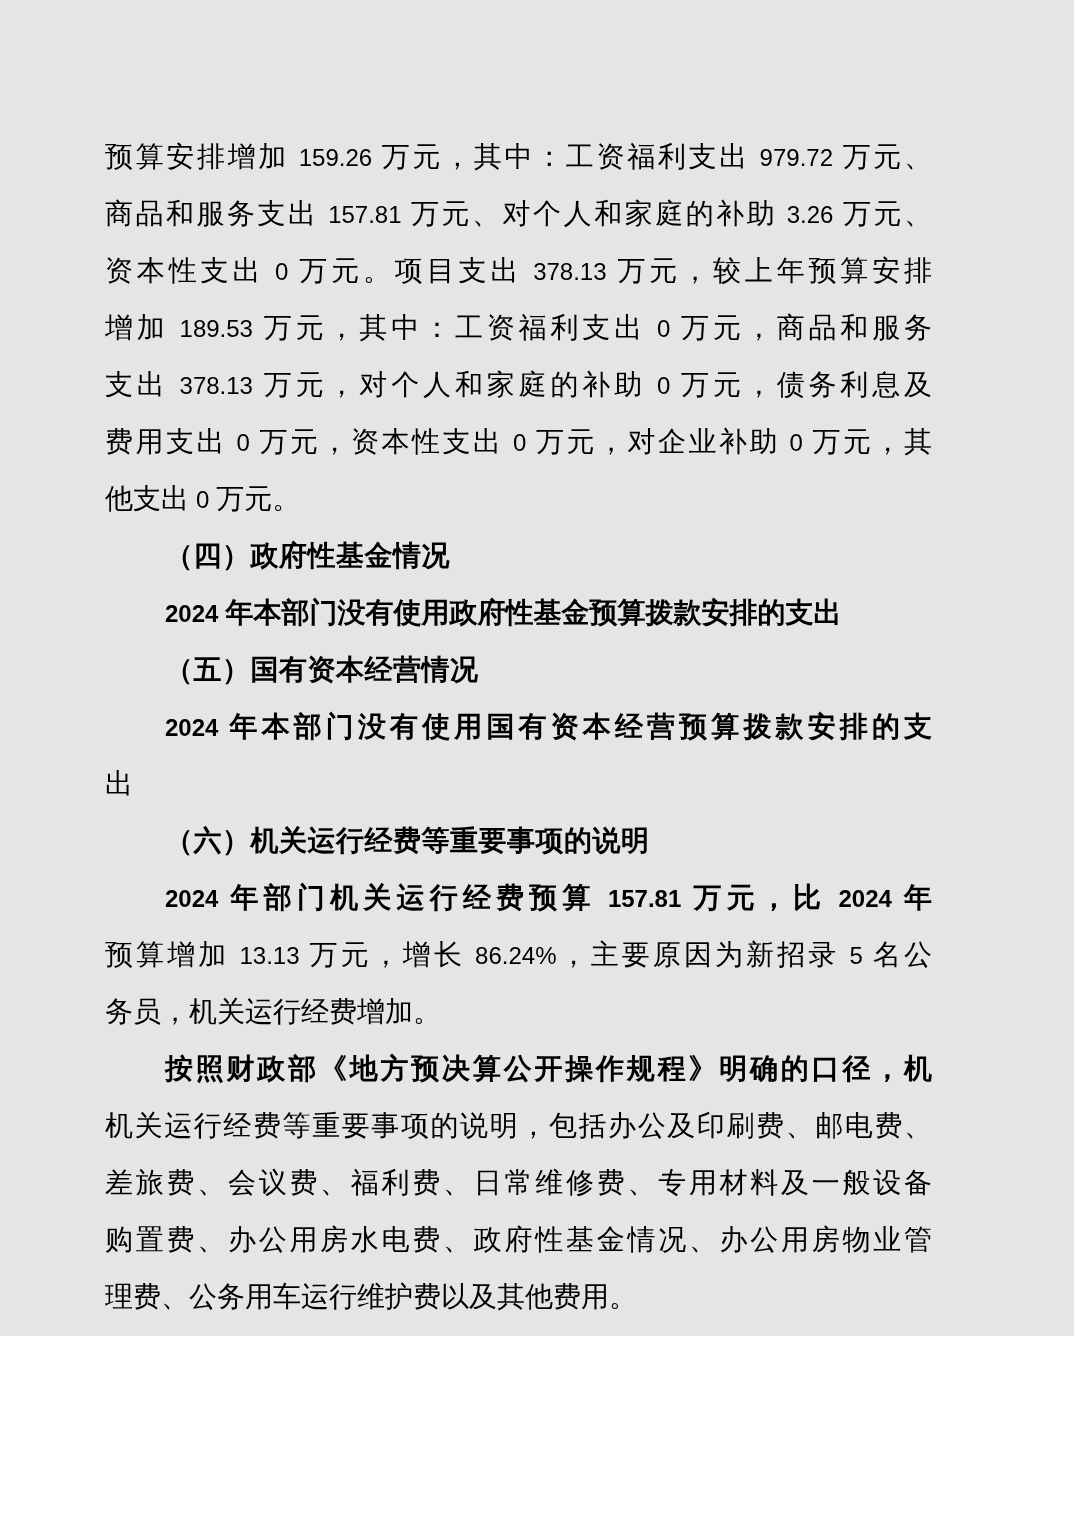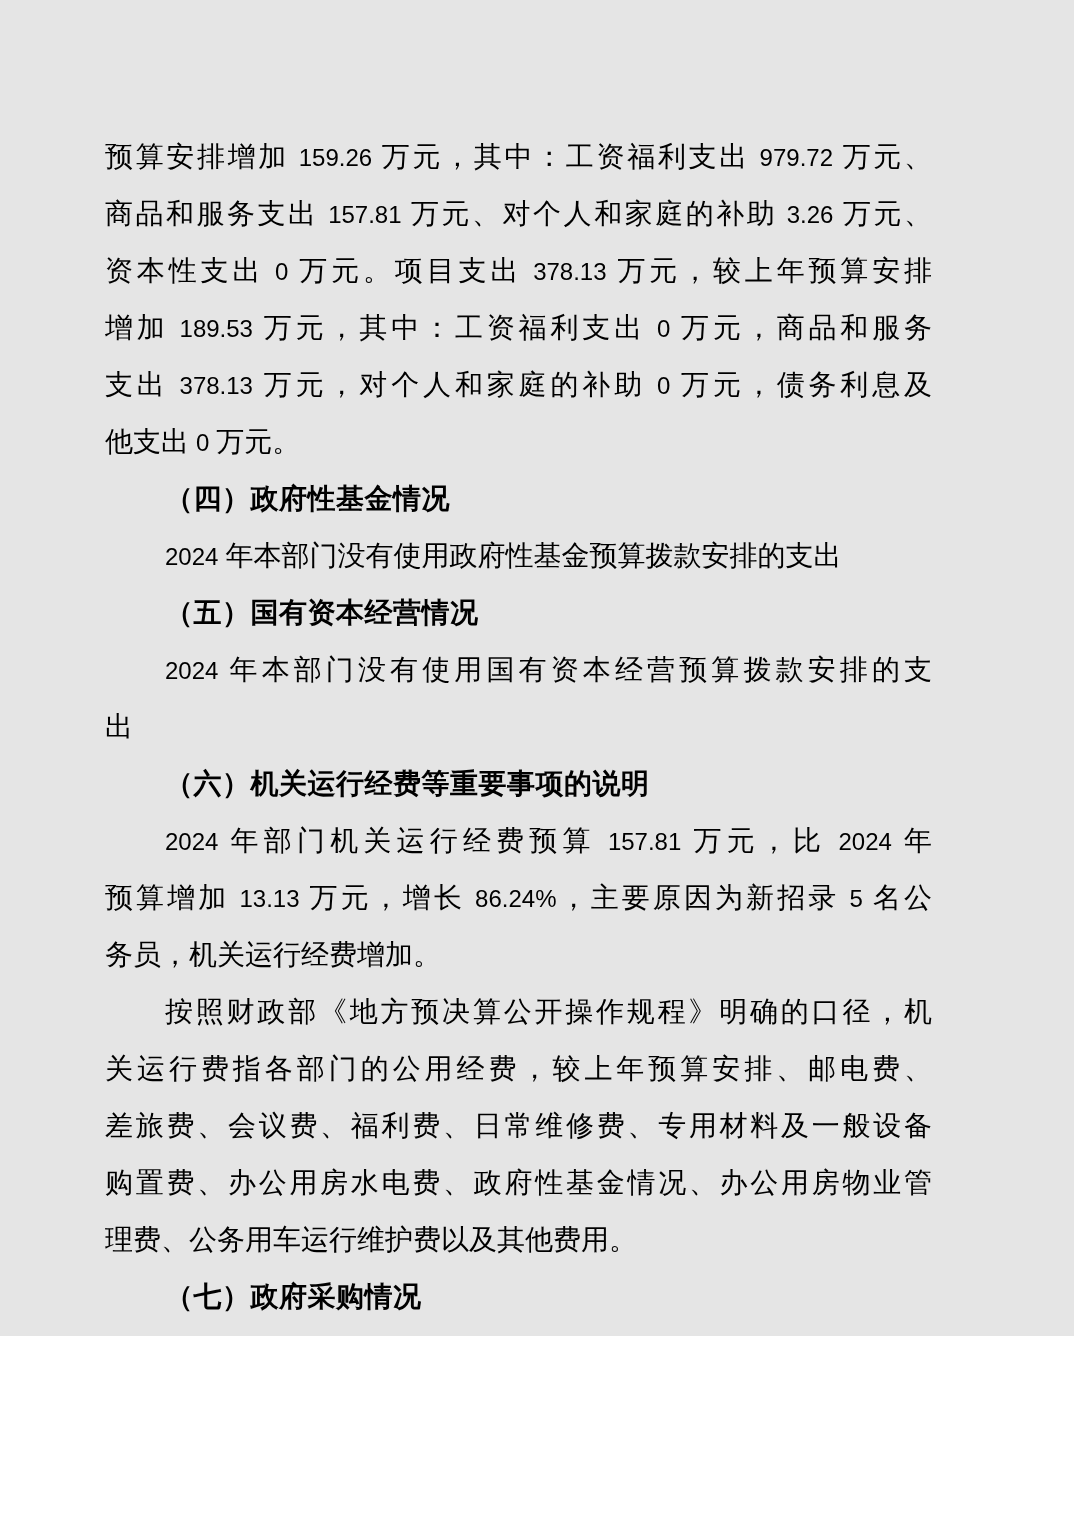--- a/index.html
+++ b/index.html
@@ -29,20 +29,21 @@
     text-align: justify;
     text-align-last: left;
     white-space: normal;
     color: #000000;
   }
   .line.fill {
     text-align-last: justify;
   }
   .line.indent {
     text-indent: 60px;
+    font-weight: bold;
   }
   .line.heading {
     font-family: Liberation Sans, sans-serif;
     font-weight: 700;
     letter-spacing: 0.5px;
   }
   .latin {
     font-family: "Liberation Sans", "DejaVu Sans", sans-serif;
     font-size: 24px;
   }
@@ -50,30 +51,31 @@
 </head>
 <body>
 
 <div class="page">
   <div class="doc-body">
       <div class="line fill">预算安排增加 <span class="latin">159.26</span> 万元，其中：工资福利支出 <span class="latin">979.72</span> 万元、</div>
       <div class="line fill">商品和服务支出 <span class="latin">157.81</span> 万元、对个人和家庭的补助 <span class="latin">3.26</span> 万元、</div>
       <div class="line fill">资本性支出 <span class="latin">0</span> 万元。项目支出 <span class="latin">378.13</span> 万元，较上年预算安排</div>
       <div class="line fill">增加 <span class="latin">189.53</span> 万元，其中：工资福利支出 <span class="latin">0</span> 万元，商品和服务</div>
       <div class="line fill">支出 <span class="latin">378.13</span> 万元，对个人和家庭的补助 <span class="latin">0</span> 万元，债务利息及</div>
+      <div class="line fill">费用支出 <span class="latin">0</span> 万元，资本性支出 <span class="latin">0</span> 万元，对企业补助 <span class="latin">0</span> 万元，其</div>
       <div class="line">他支出 <span class="latin">0</span> 万元。</div>
       <div class="line heading indent">（四）政府性基金情况</div>
       <div class="line indent"><span class="latin">2024</span> 年本部门没有使用政府性基金预算拨款安排的支出</div>
       <div class="line heading indent">（五）国有资本经营情况</div>
       <div class="line indent fill"><span class="latin">2024</span> 年本部门没有使用国有资本经营预算拨款安排的支</div>
       <div class="line">出</div>
       <div class="line heading indent">（六）机关运行经费等重要事项的说明</div>
       <div class="line indent fill"><span class="latin">2024</span> 年部门机关运行经费预算 <span class="latin">157.81</span> 万元，比 <span class="latin">2024</span> 年</div>
       <div class="line fill">预算增加 <span class="latin">13.13</span> 万元，增长 <span class="latin">86.24%</span>，主要原因为新招录 <span class="latin">5</span> 名公</div>
       <div class="line">务员，机关运行经费增加。</div>
       <div class="line indent fill">按照财政部《地方预决算公开操作规程》明确的口径，机</div>
-      <div class="line fill">关运行费指各部门的公用经费，较上年预算安排、邮电费、</div>
+      <div class="line fill">机关运行经费等重要事项的说明，包括办公及印刷费、邮电费、</div>
       <div class="line fill">差旅费、会议费、福利费、日常维修费、专用材料及一般设备</div>
       <div class="line fill">购置费、办公用房水电费、政府性基金情况、办公用房物业管</div>
       <div class="line">理费、公务用车运行维护费以及其他费用。</div>
       <div class="line heading indent">（七）政府采购情况</div>
     </div>
 </div>
 
 </body></html>

